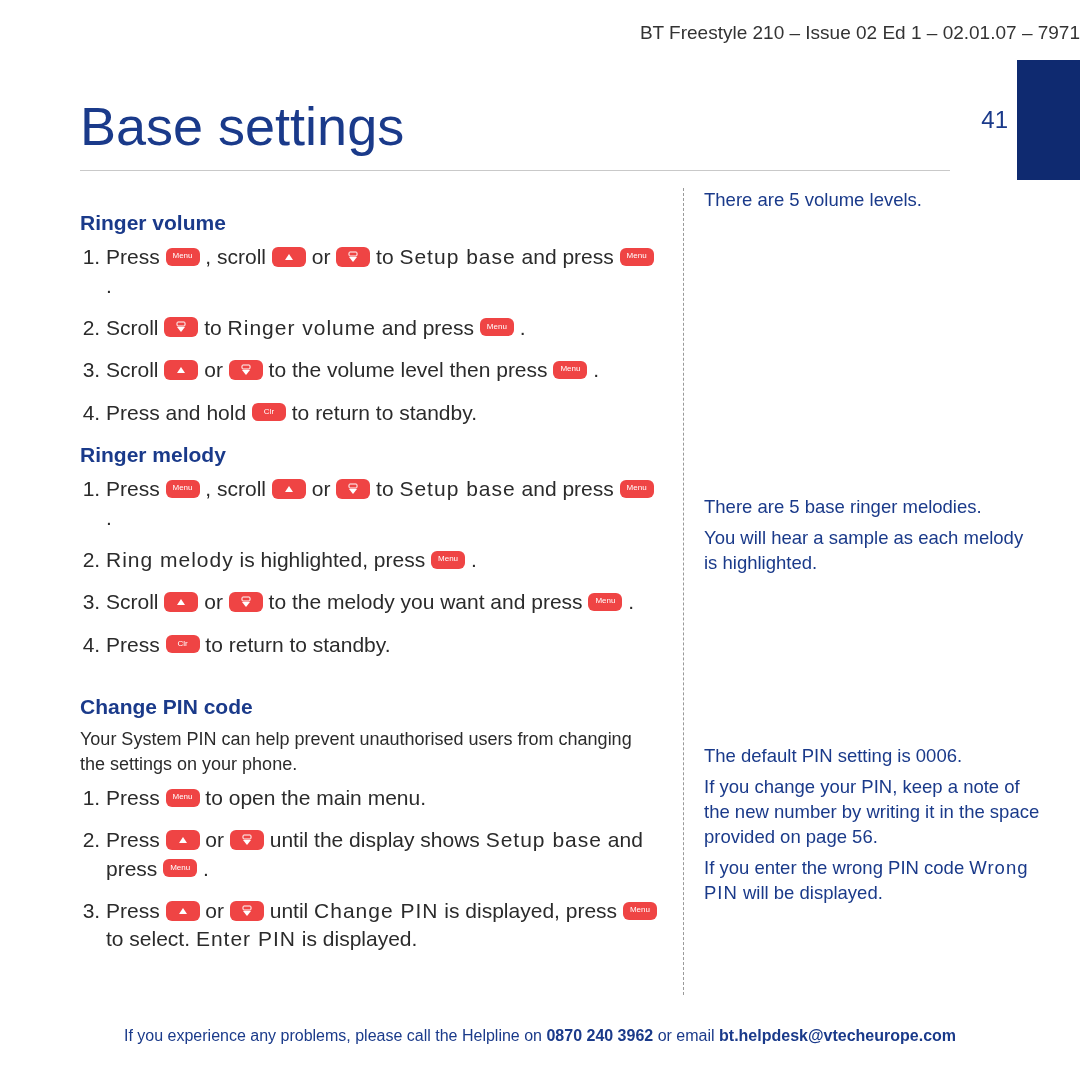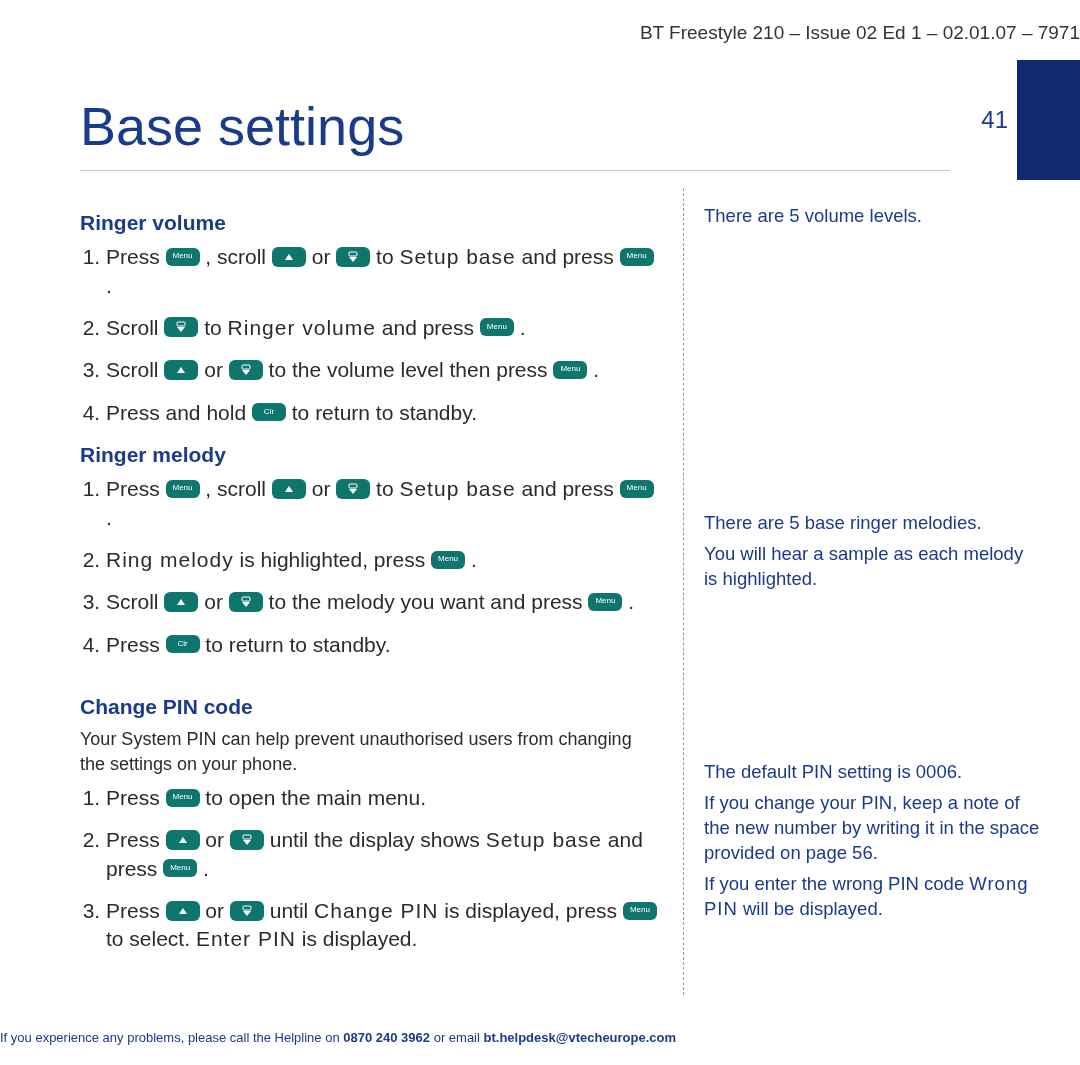--- a/index.html
+++ b/index.html
@@ -95,41 +95,41 @@
     letter-spacing:1px;
     font-stretch:condensed;
   }
   .key{ 
     display:inline-flex;
     align-items:center;
     justify-content:center;
     min-width:26px;
     height:20px;
     padding:0 4px;
-    background:#0f766e;
+    background:#ef4444;
     color:#fff;
     border-radius:6px;
     vertical-align:middle;
     transform:translateY(-2px);
   }
   .key-menu, .key-clr{
     font-size:8px;
     padding:0 3px;
     min-width:28px;
     height:18px;
   }
   .key svg{ display:block; }
   .side p{ margin:0 0 6px 0; }
   .side .block{ margin-top:0; }
   .side .block + .block{ margin-top:12px; }
   .footer{
     position:absolute;
     left:0; right:0; bottom:18px;
-    text-align:left;
-    font-size:13px;
+    text-align:center;
+    font-size:16px;
     color:var(--brand);
   }
   .footer b{ font-weight:700; }
 </style>
 </head>
 <body>
 
 <div class="docheader">BT Freestyle 210 – Issue 02 Ed 1 – 02.01.07 – 7971</div>
 
 <div class="page-badge"></div>
@@ -308,21 +308,21 @@
         <span class="key key-menu">Menu</span>
         <span> to select. </span>
         <span class="lcd">Enter PIN</span>
         <span> is displayed.</span>
       </li>
     </ol>
 
   </div>
 
   <div class="side">
-    <div class="block" style="margin-top:16px">
+    <div class="block" style="margin-top:0">
       <p>There are 5 volume levels.</p>
     </div>
 
     <div class="block" style="margin-top:282px">
       <p>There are 5 base ringer melodies.</p>
       <p>You will hear a sample as each melody is highlighted.</p>
     </div>
 
     <div class="block" style="margin-top:168px">
       <p>The default PIN setting is 0006.</p>

